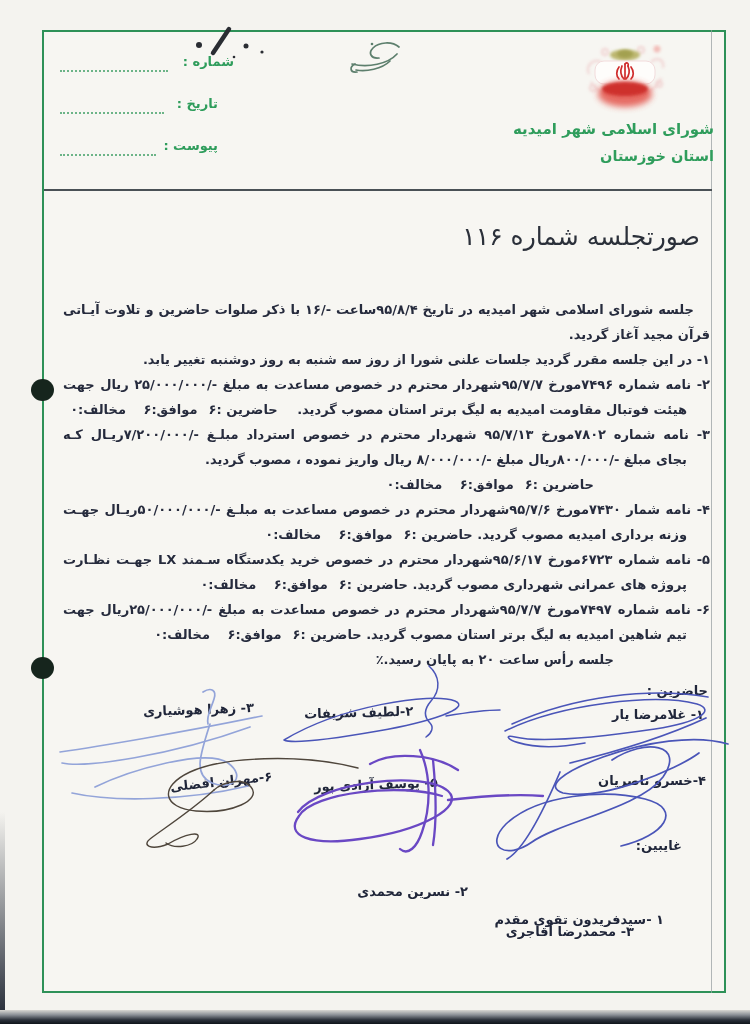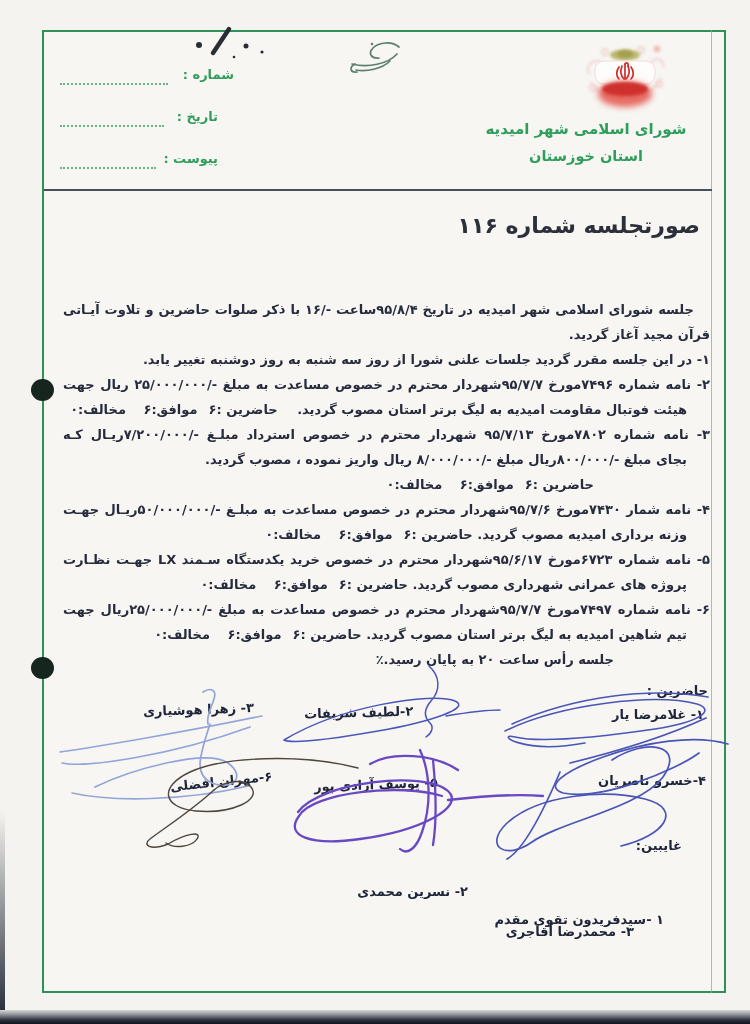--- a/index.html
+++ b/index.html
@@ -8,33 +8,33 @@
   .page{position:relative;width:750px;height:1024px;background:#f4f3ef;overflow:hidden;}
   .frame{position:absolute;left:42px;top:30px;width:684px;height:963px;
          border:2.5px solid #2e9158;background:#f7f6f2;box-sizing:border-box;}
   .vline{position:absolute;left:711px;top:30px;width:1px;height:963px;background:#9aa0a3;opacity:.75;}
   .hr-divider{position:absolute;left:44px;top:189px;width:668px;height:2px;background:#4a5156;}
   .hole{position:absolute;width:23px;height:22px;border-radius:50%;background:#16251d;}
   .hole.h1{left:31px;top:379px;}
   .hole.h2{left:31px;top:657px;}
 
   
-  .field{position:absolute;height:20px;direction:rtl;margin-top:13px;}
+  .field{position:absolute;height:20px;direction:rtl;}
   .field .flabel{position:absolute;right:0;top:0;color:#2f9d5c;font-size:13px;font-weight:bold;white-space:nowrap;}
   .field .fdots{position:absolute;left:0;bottom:2px;border-bottom:2px dotted #6cb488;}
   .f1{left:60px;top:54px;width:174px;} .f1 .fdots{right:66px;}
   .f2{left:60px;top:96px;width:158px;} .f2 .fdots{right:54px;}
   .f3{left:60px;top:138px;width:158px;} .f3 .fdots{right:62px;}
 
-  .org{position:absolute;left:480px;top:116px;width:212px;direction:rtl;text-align:center;
+  .org{position:absolute;left:502px;top:116px;width:212px;direction:rtl;text-align:right;
        color:#2f9d5c;font-weight:bold;line-height:27px;}
   .org .o1{font-size:15px;} .org .o2{font-size:14.5px;}
 
-  .doc-title{position:absolute;right:50px;top:213px;direction:rtl;white-space:nowrap;
-       font-size:22px;font-weight:700;color:#2b303a;letter-spacing:.2px;}
+  .doc-title{position:absolute;right:50px;top:222px;direction:rtl;white-space:nowrap;
+       font-size:25px;font-weight:400;color:#2b303a;letter-spacing:.2px;}
 
   
   .body-lines{position:absolute;left:63px;top:297px;width:647px;direction:rtl;}
   .bl{min-height:25px;line-height:25px;font-size:13px;font-weight:bold;color:#262b3d;}
   .jf{text-align:justify;text-align-last:justify;height:25px;overflow:hidden;}
   .rt{text-align:right;white-space:nowrap;overflow:hidden;}
   .fi{padding-right:16px;}
   .in1{padding-right:23px;margin-left:7px;}
   .in2{padding-right:96px;}
   .in3{padding-right:116px;}

